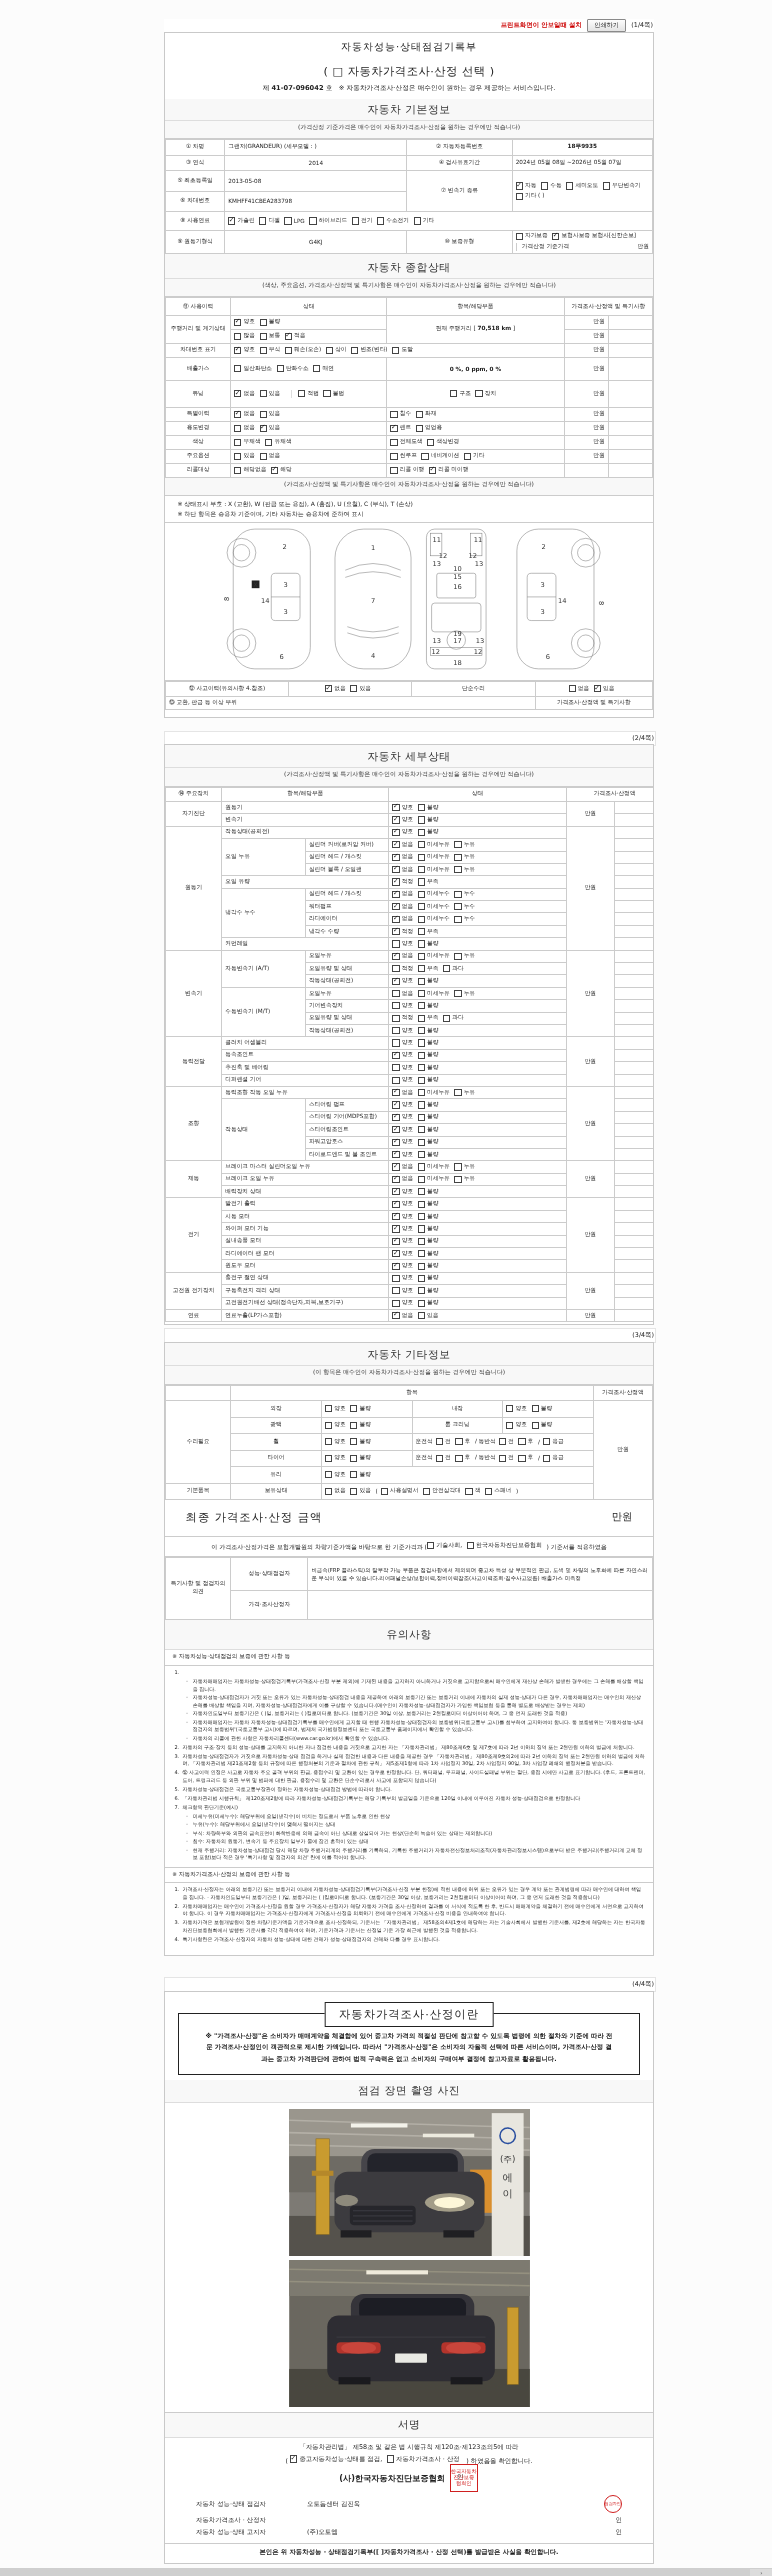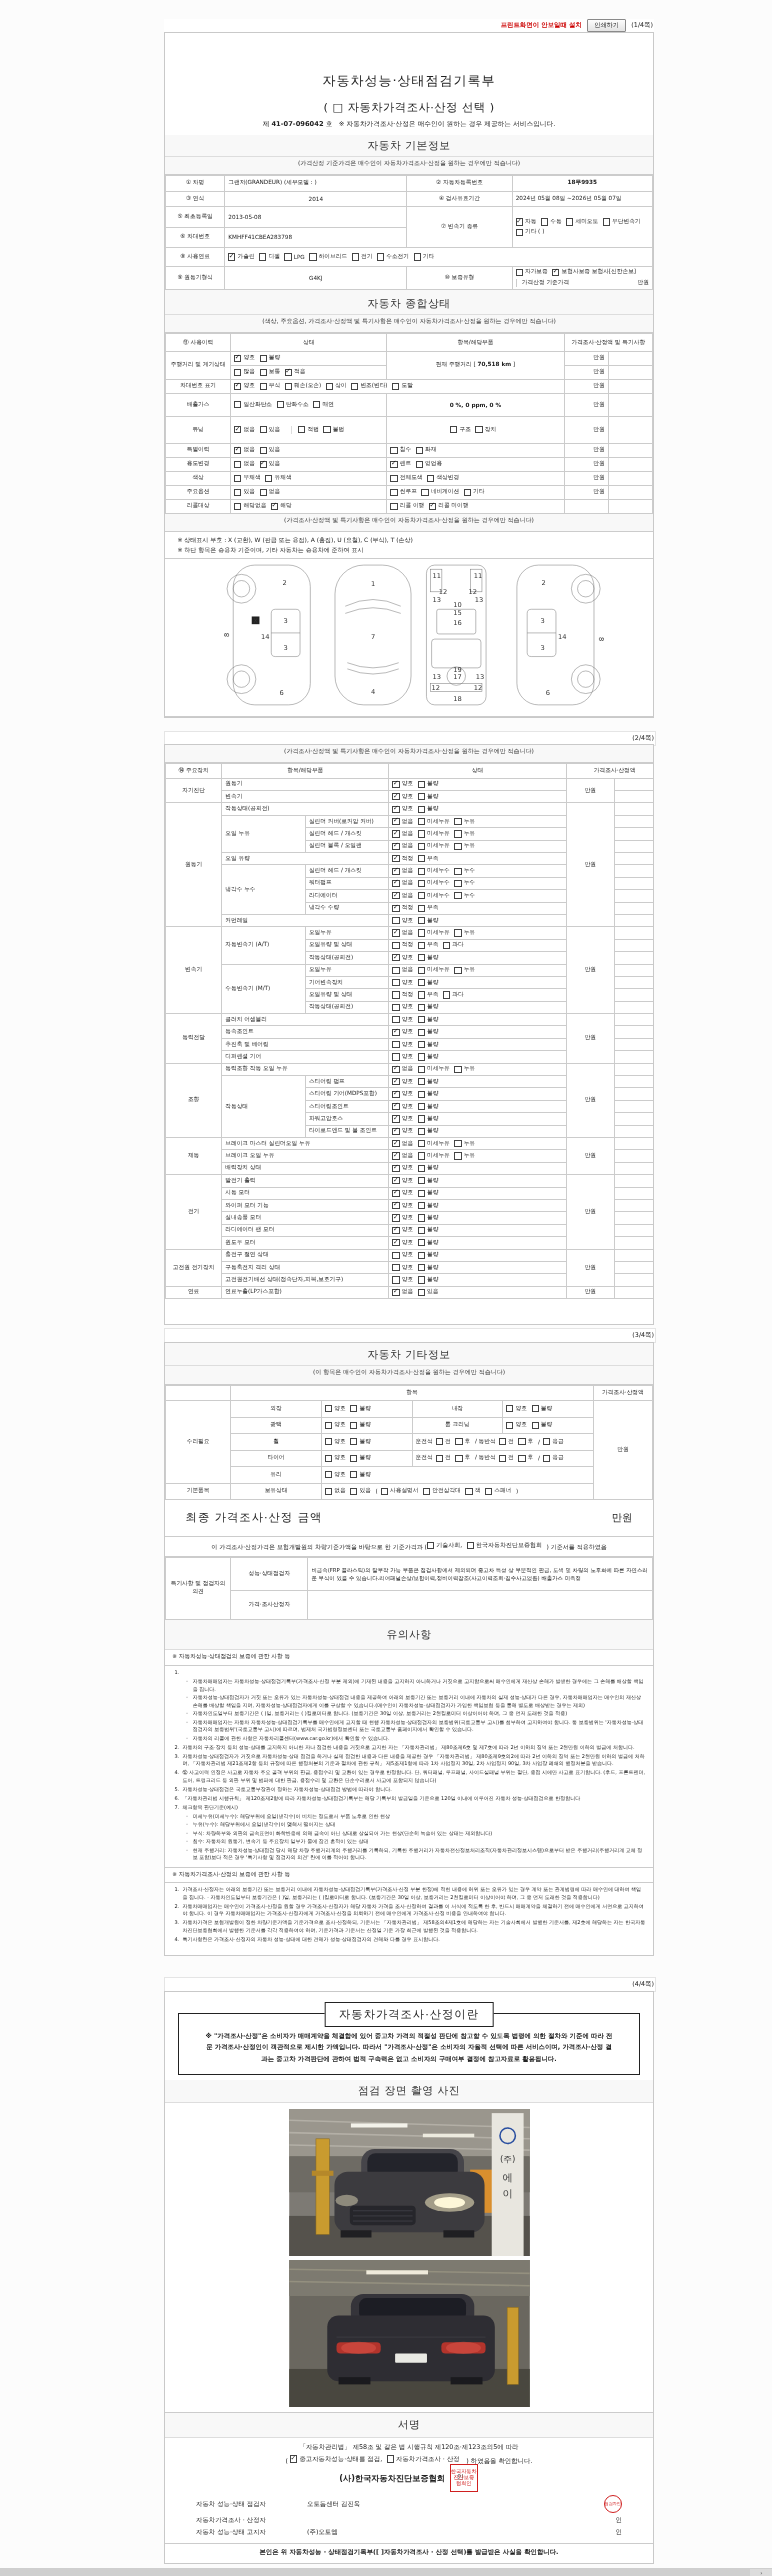--- a/index.html
+++ b/index.html
@@ -24,21 +24,21 @@
   .lab{background:#fff;text-align:center;}
   .price{text-align:right;font-size:5.7px;}
   .ck{display:inline-flex;align-items:center;margin-right:4.6px;white-space:nowrap;}
   .ckbox{width:5.2px;height:5.2px;border:0.5px solid #444;display:inline-block;margin-right:2.1px;
     position:relative;background:#fff;flex:0 0 auto;}
   .ckbox.on::after{content:"✓";position:absolute;top:-2.6px;left:-0.5px;font-size:6.7px;
     font-weight:bold;color:#111;}
   .cktext{margin-right:3.1px;white-space:nowrap;}
   .checks{display:flex;flex-wrap:wrap;row-gap:1.5px;align-items:center;}
   .titleblock{text-align:center;padding:7.2px 0 5.2px 0;}
-  .t1{font-size:13px;letter-spacing:1px;margin-top:32px;}
+  .t1{font-size:10px;letter-spacing:1px;}
   .t2{font-size:11.3px;letter-spacing:0.5px;margin-top:10px;}
   .t3{font-size:6.7px;margin-top:5.2px;}
   .notes-num{display:flex;gap:3.1px;font-size:5px;line-height:1.5;margin:1.5px 0;}
   .notes-num .n{flex:0 0 7.2px;text-align:right;}
   .bullet{display:flex;gap:3.1px;margin:1px 0 1px 13.4px;}
   .bullet .b{flex:0 0 4.1px;}
   .seal-sq{width:26px;height:26px;border:1.5px solid #d02020;color:#d02020;font-size:5.2px;
     line-height:1.15;display:flex;align-items:center;justify-content:center;text-align:center;
     background:rgba(255,255,255,0);}
   .seal-rd{width:16.5px;height:16.5px;border:1px solid #d02020;border-radius:50%;color:#d02020;
@@ -602,20 +602,21 @@
       </tr>
     </tbody>
       </table>
 
   </div>
 
   <div class="strip" style="top:731px;border:0.5px solid #e5e5e5;">
     <span class="pager">(2/4쪽)</span>
   </div>
   <div class="page" style="top:744px;height:581px;">
+    <div class="sec-title" style="padding-top:5.2px;">자동차 세부상태</div>
     <div class="sec-sub">(가격조사·산정액 및 특기사항은 매수인이 자동차가격조사·산정을 원하는 경우에만 적습니다)</div>
     <table style="font-size:5.4px;">
       <thead>
         <tr style="height:14.4px;">
           <th class="cen" style="width:49px;">⑭ 주요장치</th>
           <th class="cen" colspan="2" style="width:160px;">항목/해당부품</th>
           <th class="cen" style="width:170px;">상태</th>
           <th class="cen" colspan="2" style="width:90px;">가격조사·산정액</th>
         </tr>
       </thead>
@@ -1571,21 +1572,21 @@
                   <span class="ckbox"></span>
                   <span>스패너</span>
                 </span>
                 <span class="cktext">)</span>
               </div>
             </td>
       </tr>
     </tbody>
       </table>
 
-    <div style="display:flex;align-items:center;border-bottom:0.5px solid #ccc;padding:10.3px 20.6px;">
+    <div style="display:flex;border-bottom:0.5px solid #ccc;padding:10.3px 20.6px;">
       <span style="font-size:11.3px;letter-spacing:1px;">최종 가격조사·산정 금액</span>
       <span style="margin-left:auto;font-size:10.3px;">만원</span>
     </div>
     <div style="border-bottom:0.5px solid #ccc;padding:4.1px 15.5px;font-size:6px;text-align:center;">
       <span>이 가격조사·산정가격은 보험개발원의 차량기준가액을 바탕으로 한 기준가격과 (</span><span class="checks" style="display:inline-flex;">
           <span class="ck">
             <span class="ckbox"></span>
             <span>기술사회,</span>
           </span>
           <span class="ck">

